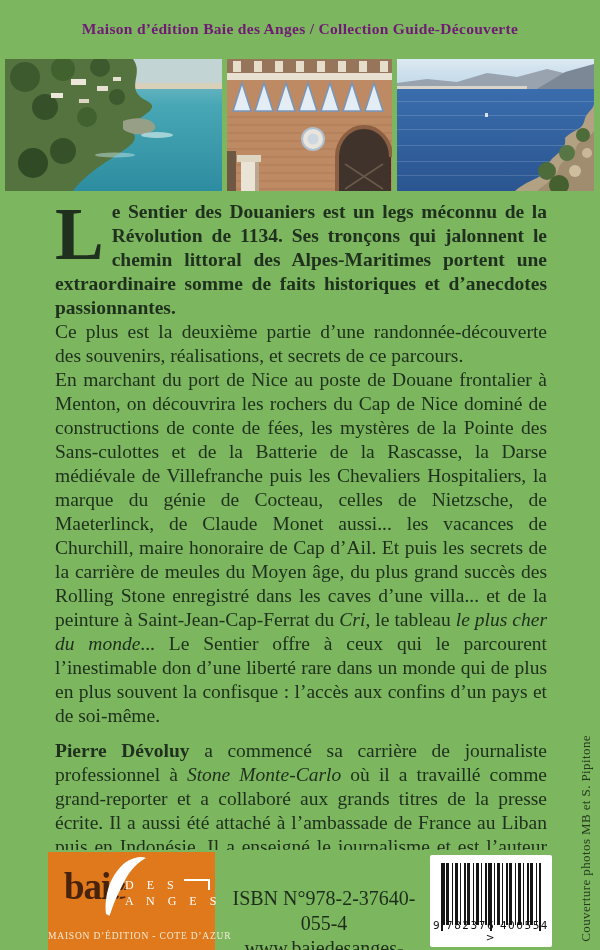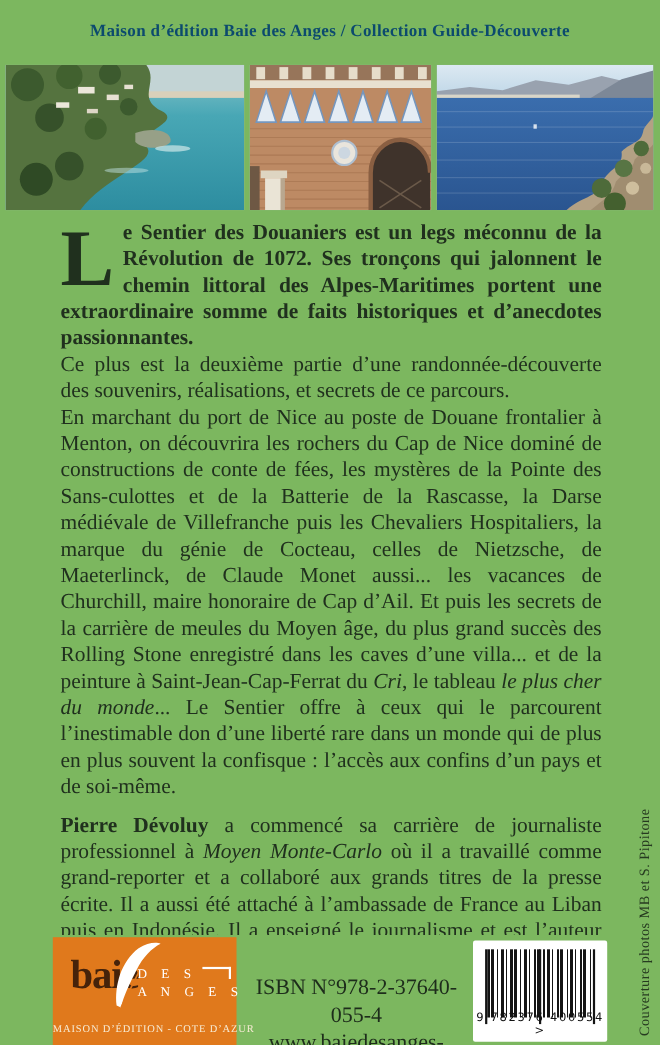--- a/index.html
+++ b/index.html
@@ -8,21 +8,21 @@
     background:#7cb75f;
     font-family:"Liberation Serif", serif;
     color:#20301e;
   }
   
   .topband{
     position:absolute;top:0;left:0;width:600px;height:58px;
     display:flex;align-items:center;justify-content:center;
   }
   .topband span{
-    color:#0c4a6e;font-size:15.5px;font-weight:bold;letter-spacing:.3px;
+    color:#701a75;font-size:15.5px;font-weight:bold;letter-spacing:.3px;
   }
   
   .photo{position:absolute;top:59px;height:132px;overflow:hidden;background:#9fb9a5;}
   .photo svg{display:block;}
   .photo1{left:5px;width:217px;}
   .photo2{left:227px;width:165px;}
   .photo3{left:397px;width:197px;}
   
   .body-text{
     position:absolute;left:55px;top:200px;width:492px;height:650px;overflow:hidden;
@@ -208,24 +208,24 @@
       <circle cx="150" cy="112" r="9" fill="#4e6b3a"></circle>
         <circle cx="170" cy="94" r="8" fill="#587544"></circle>
       <circle cx="186" cy="76" r="7" fill="#4e6b3a"></circle>
         <circle cx="162" cy="126" r="10" fill="#44602f"></circle>
       <circle cx="178" cy="112" r="6" fill="#d9cba9" opacity="0.8"></circle>
         <circle cx="190" cy="94" r="5" fill="#d9cba9" opacity="0.7"></circle>
     </svg>
   </div>
 
   <div class="body-text">
-    <p class="lead"><span class="dropcap">L</span><span>e Sentier des Douaniers est un legs méconnu de la Révolution de 1072. Ses tronçons qui jalonnent le chemin littoral des Alpes-Maritimes portent une extraordinaire somme de faits historiques et d’anecdotes passionnantes.</span></p>
+    <p class="lead"><span class="dropcap">L</span><span>e Sentier des Douaniers est un legs méconnu de la Révolution de 1134. Ses tronçons qui jalonnent le chemin littoral des Alpes-Maritimes portent une extraordinaire somme de faits historiques et d’anecdotes passionnantes.</span></p>
     <p><span>Ce plus est la deuxième partie d’une randonnée-découverte des souvenirs, réalisations, et secrets de ce parcours.</span></p>
     <p><span>En marchant du port de Nice au poste de Douane frontalier à Menton, on découvrira les rochers du Cap de Nice dominé de constructions de conte de fées, les mystères de la Pointe des Sans-culottes et de la Batterie de la Rascasse, la Darse médiévale de Villefranche puis les Chevaliers Hospitaliers, la marque du génie de Cocteau, celles de Nietzsche, de Maeterlinck, de Claude Monet aussi... les vacances de Churchill, maire honoraire de Cap d’Ail. Et puis les secrets de la carrière de meules du Moyen âge, du plus grand succès des Rolling Stone enregistré dans les caves d’une villa... et de la peinture à Saint-Jean-Cap-Ferrat du </span><i>Cri</i><span>, le tableau </span><i>le plus cher du monde</i><span>... Le Sentier offre à ceux qui le parcourent l’inestimable don d’une liberté rare dans un monde qui de plus en plus souvent la confisque : l’accès aux confins d’un pays et de soi-même.</span></p>
-    <p class="bio1"><b>Pierre Dévoluy</b><span> a commencé sa carrière de journaliste professionnel à </span><i>Moyen Monte-Carlo</i><span> où il a travaillé comme grand-reporter et a collaboré aux grands titres de la presse écrite. Il a aussi été attaché à l’ambassade de France au Liban puis en Indonésie. Il a enseigné le journalisme et est l’auteur de plusieurs publications.</span></p>
+    <p class="bio1"><b>Pierre Dévoluy</b><span> a commencé sa carrière de journaliste professionnel à </span><i>Stone Monte-Carlo</i><span> où il a travaillé comme grand-reporter et a collaboré aux grands titres de la presse écrite. Il a aussi été attaché à l’ambassade de France au Liban puis en Indonésie. Il a enseigné le journalisme et est l’auteur de plusieurs publications.</span></p>
 
   </div>
 
   <div class="logo">
     <div class="brand">baie</div>
     <svg class="feather" width="48" height="62" viewBox="0 0 48 62">
       <path d="M6,58 C4,40 10,18 26,6 C34,1 42,0 46,2 C38,6 30,14 24,26 C18,38 12,50 10,60 Z" fill="#ffffff"></path>
       <path d="M10,60 L30,20" stroke="#e0791c" stroke-width="1.5" fill="none"></path>
     </svg>
     <div class="logo-words">

